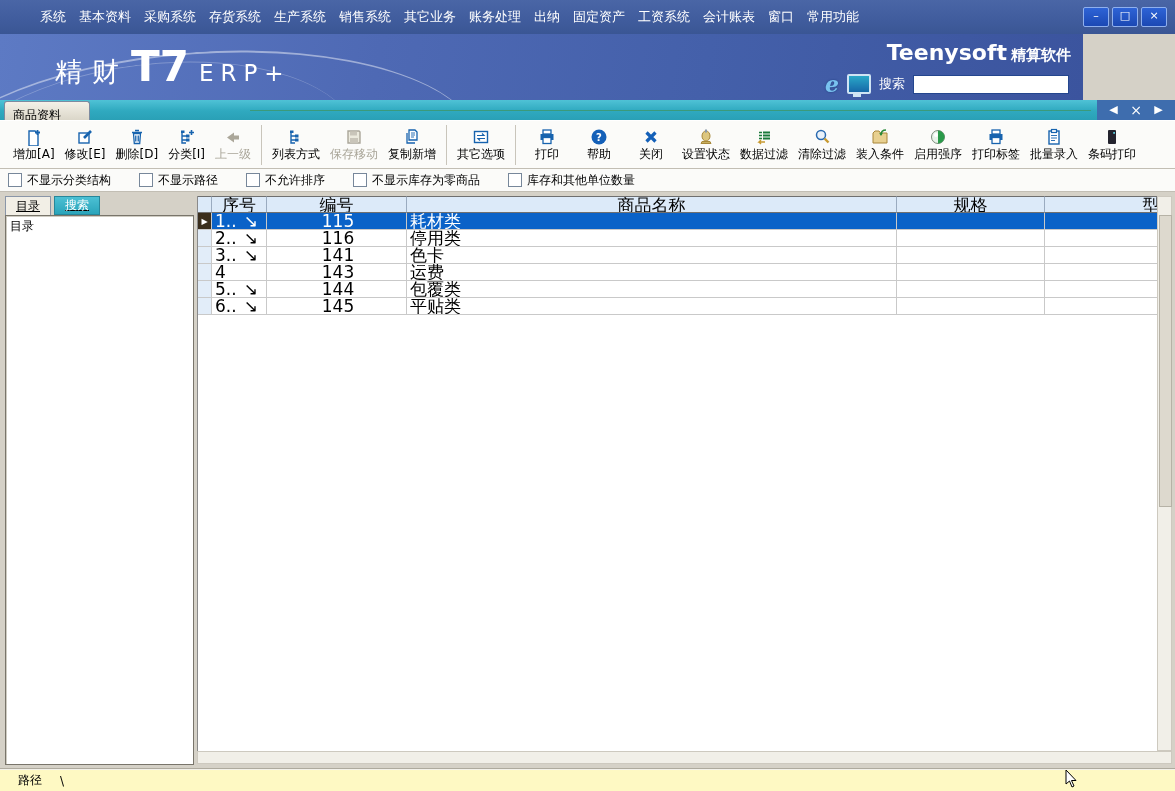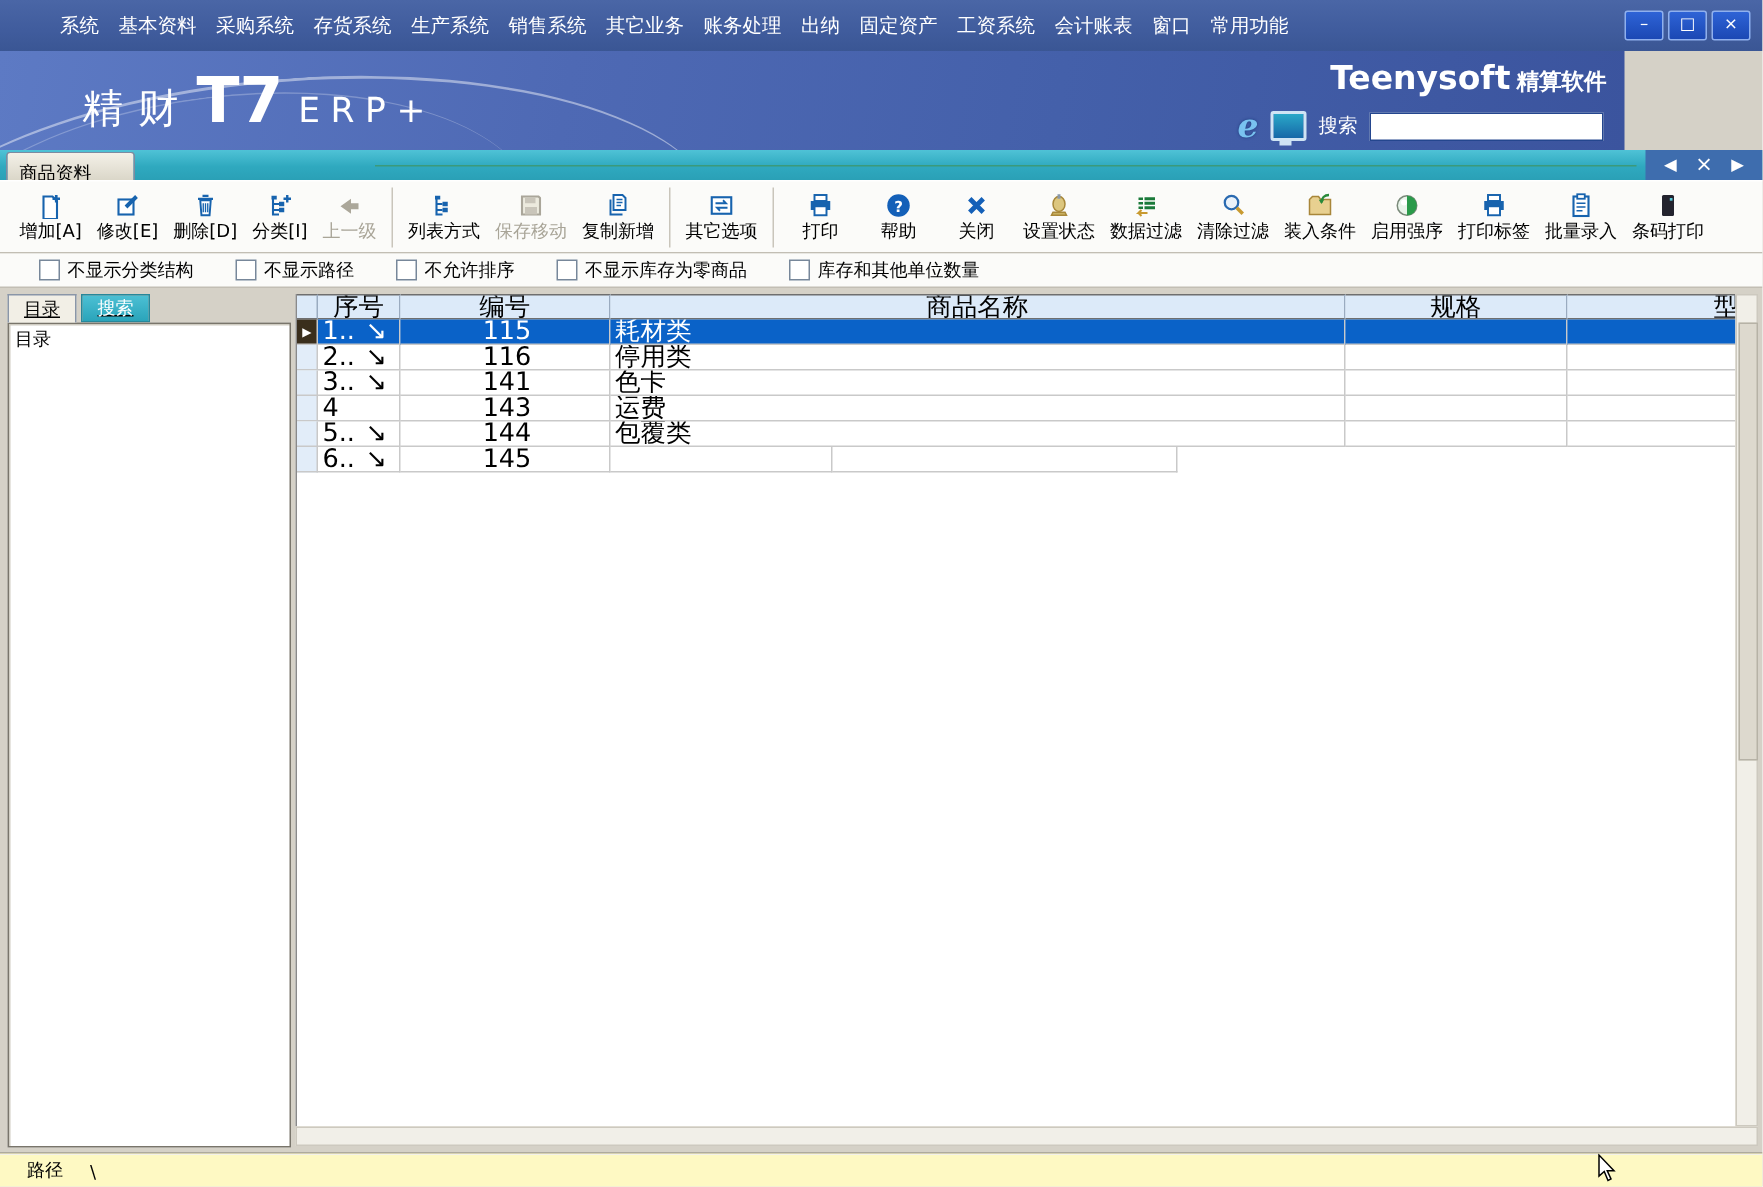--- a/index.html
+++ b/index.html
@@ -59,21 +59,21 @@
     height:44px;padding:0 5px;font-size:12px;color:#000;white-space:nowrap;cursor:default;}
   .tbtn .ic{width:18px;height:18px;display:block;}
   .tbtn span{margin-top:1px;line-height:14px;}
   .tbtn.disabled span{color:#a9a598;}
   .tbtn.sp{margin:0 9px;}
   .tsep{width:1px;height:40px;background:#c9c5bb;margin:0 5px;}
 
   
   .filterbar{left:0;top:169px;width:1175px;height:23px;background:#fbfbf9;
     border-bottom:1px solid #c2beb4;display:flex;align-items:center;gap:28px;
-    padding-left:26px;box-sizing:border-box;}
+    padding-left:8px;box-sizing:border-box;}
   .chk{display:flex;align-items:center;gap:5px;}
   .box{width:12px;height:12px;background:#fff;border:1px solid #77879a;}
   .chk label{font-size:12px;color:#000;}
 
   
   .sidebar{left:5px;top:196px;width:189px;height:569px;text-decoration:underline;}
   .stabs{height:19px;display:flex;}
   .stab{height:19px;display:inline-flex;align-items:center;padding:0 10px;font-size:12px;box-sizing:border-box;}
   .stab.active{background:#f2efe6;border:1px solid #8a96a8;border-bottom:none;color:#000;z-index:2;}
   .stab.teal{background:linear-gradient(180deg,#4cc0d4,#2aa4ba);color:#fff;border:1px solid #27879a;margin-left:3px;}
@@ -447,20 +447,21 @@
   </div>
   <div class="grow">
     <div class="gcell c-sel selcell"></div>
     <div class="gcell c-seq">
         <span class="seqwrap">
           <span>6..</span>
           <span class="seqarrow">↘</span>
         </span>
       </div>
     <div class="gcell c-code">145</div>
+    <div class="gcell c-name">平贴类</div>
     <div class="gcell c-spec"></div>
     <div class="gcell c-model"></div>
   </div>
 </div>
 
 <div class="abs vscroll">
   <div class="vthumb"></div>
 </div>
 <div class="abs hscroll"></div>
 

